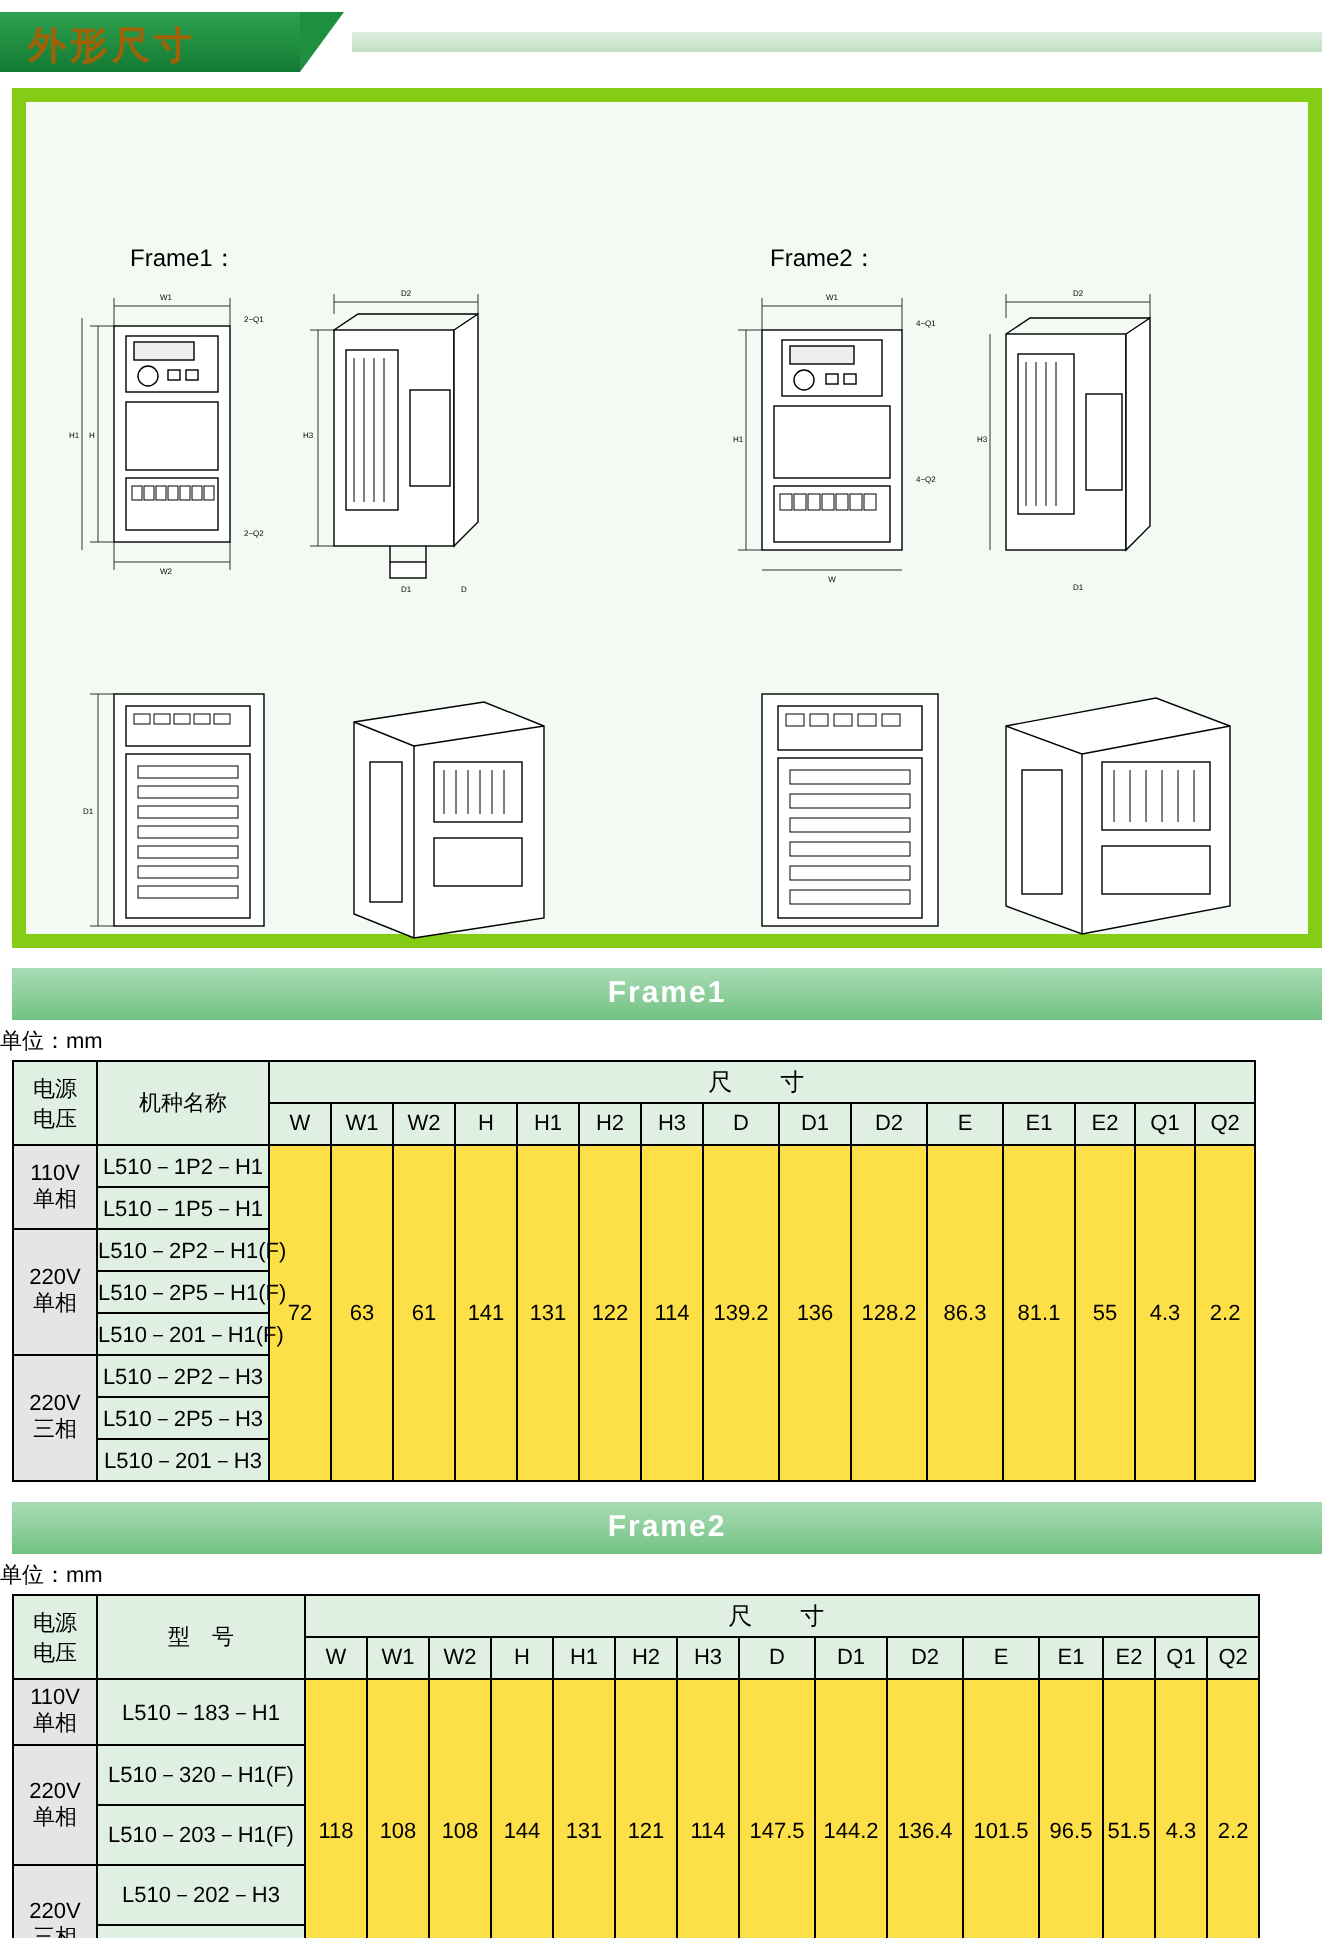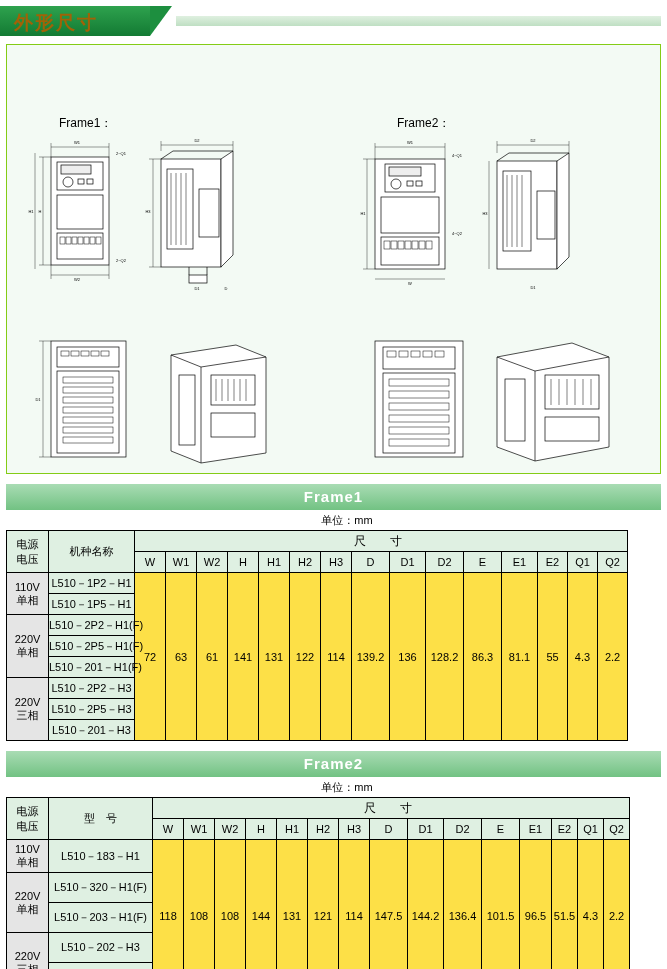--- a/index.html
+++ b/index.html
@@ -40,41 +40,40 @@
   .header-accent{
     position:absolute;left:176px;top:16px;
     right:6px;height:10px;
     background:#cfe8d2;
     background:linear-gradient(180deg,#dff0e0 0%,#bfdfc3 100%);
   }
   
   .drawing-panel{
     margin:2px 6px 0 6px;
     height:430px;
-    border:1px solid #84cc16;
+    border:7px solid #84cc16;
     background:#f3faf4;
     position:relative;
     box-sizing:border-box;
   }
   .frame-caption{
     position:absolute;
     font-size:12px;
     color:#000;
     font-weight:normal;
   }
   .fc1{left:52px;top:70px;}
-  .fc2{left:390px;top:70px;}
+  .fc2{left:372px;top:70px;}
   .dwg{position:absolute;}
   
   .unit-line{
-    text-align:center;
+    text-align:left;
     font-size:11px;
     padding:3px 10px 2px 0;
     color:#000;
-    margin-left:37px;
   }
   
   .section-bar{
     margin:10px 6px 0 6px;
     height:26px;
     background:#8fcf9c;
     background:linear-gradient(180deg,#a9dcb4 0%,#72c283 100%);
     color:#ffffff;
     font-size:15px;
     font-weight:bold;

